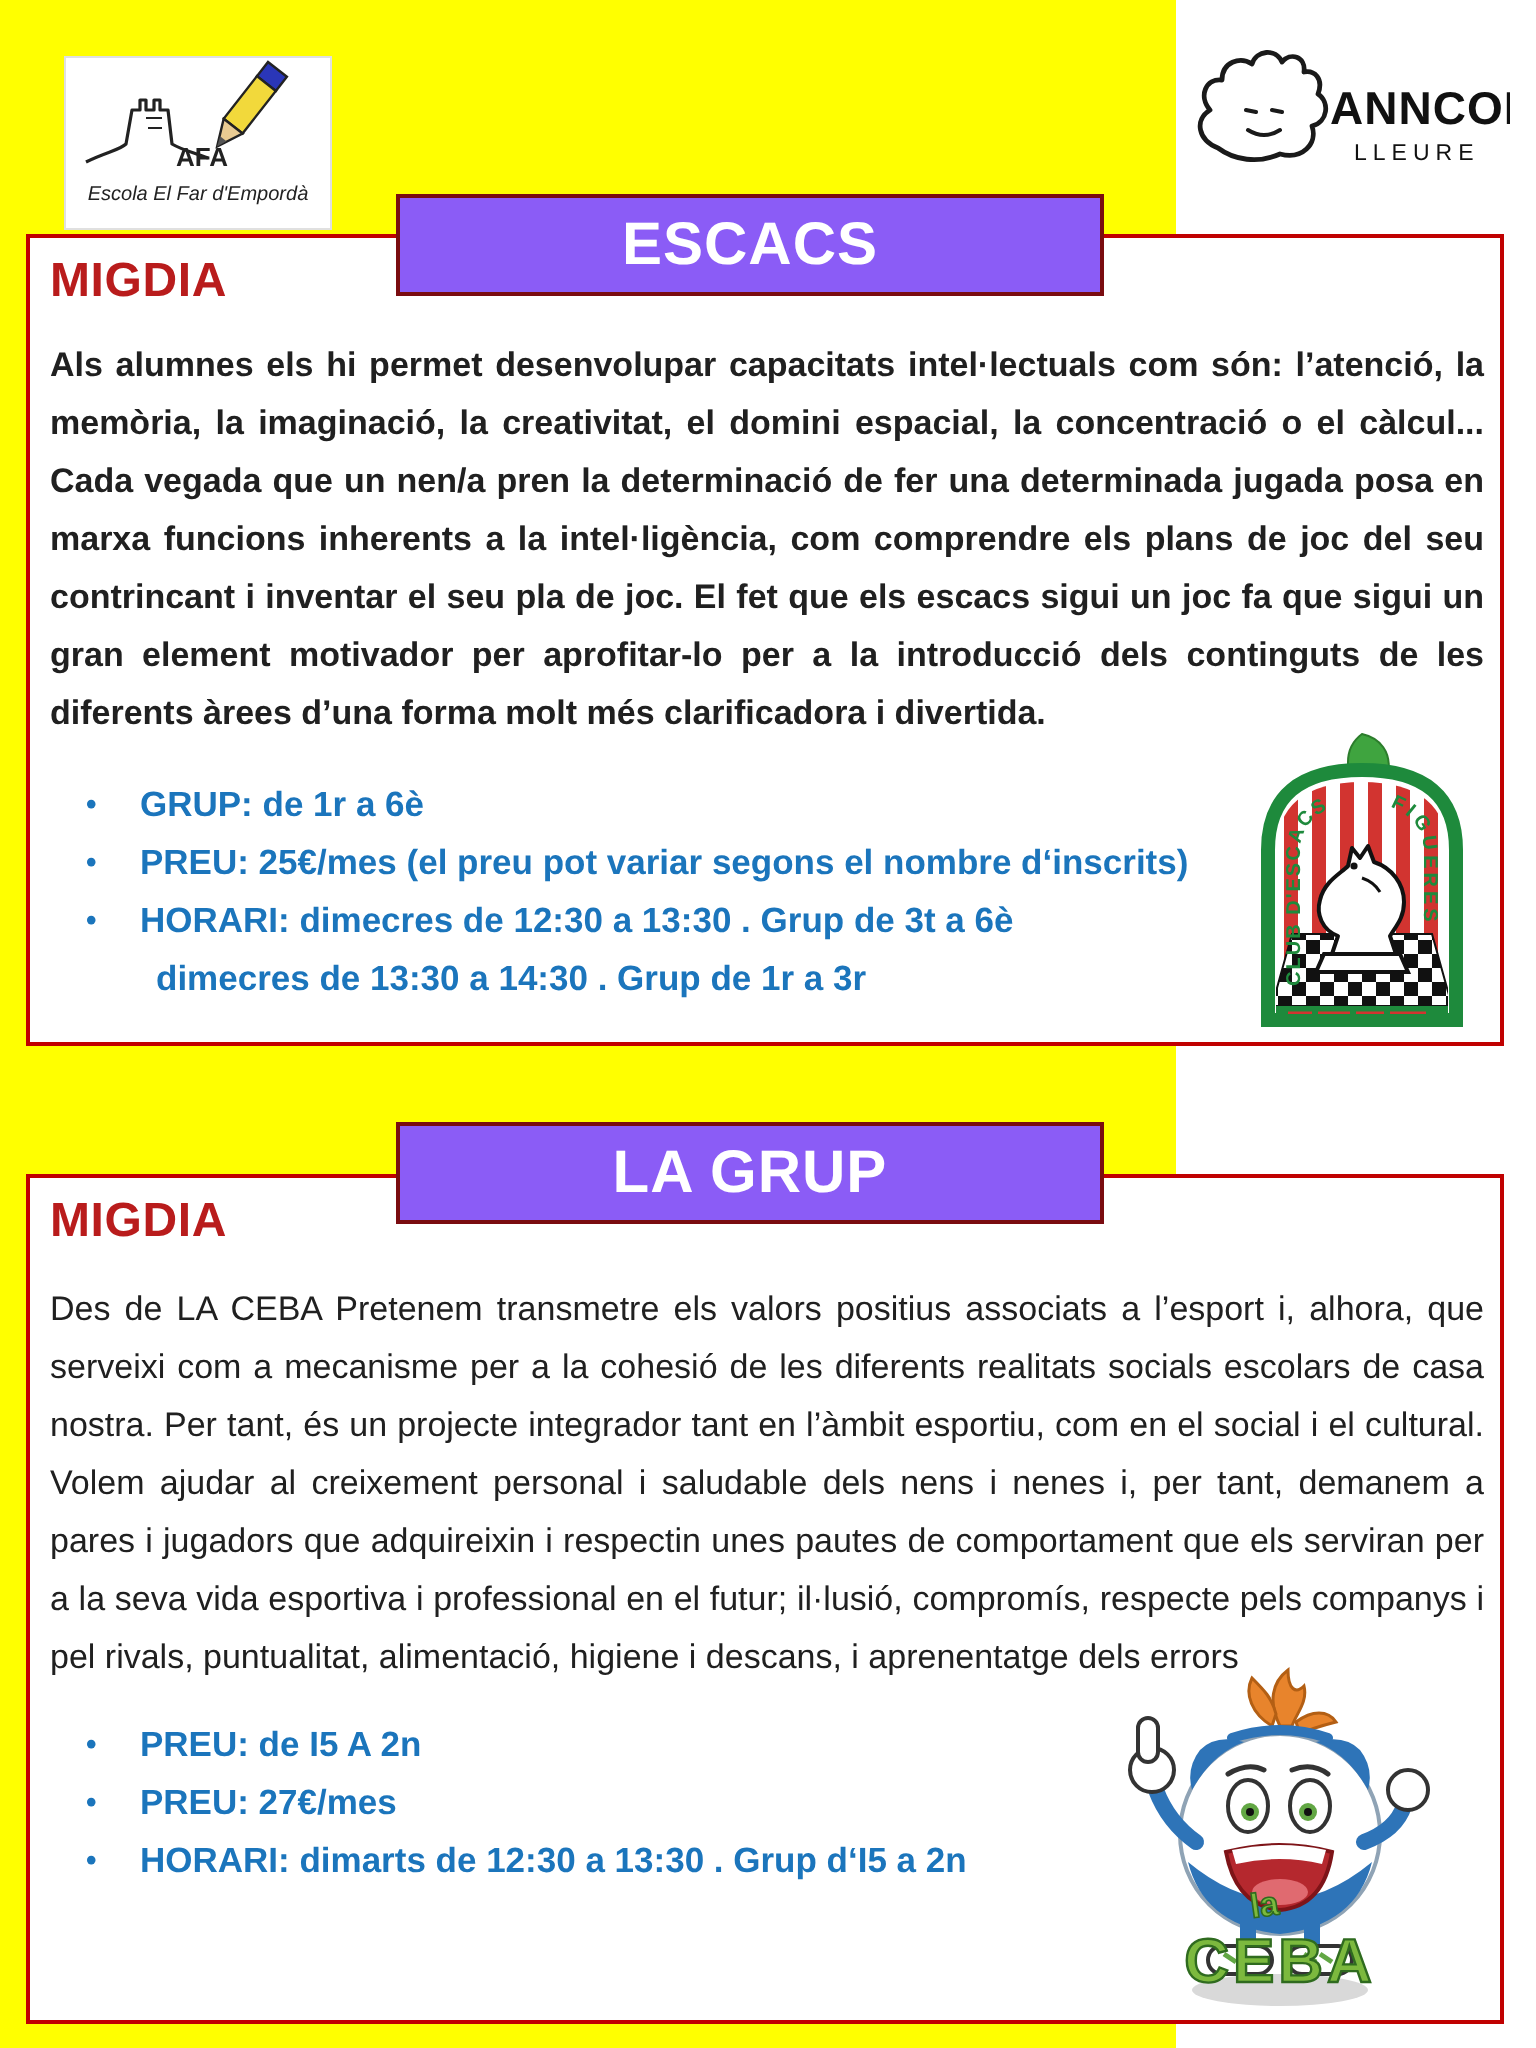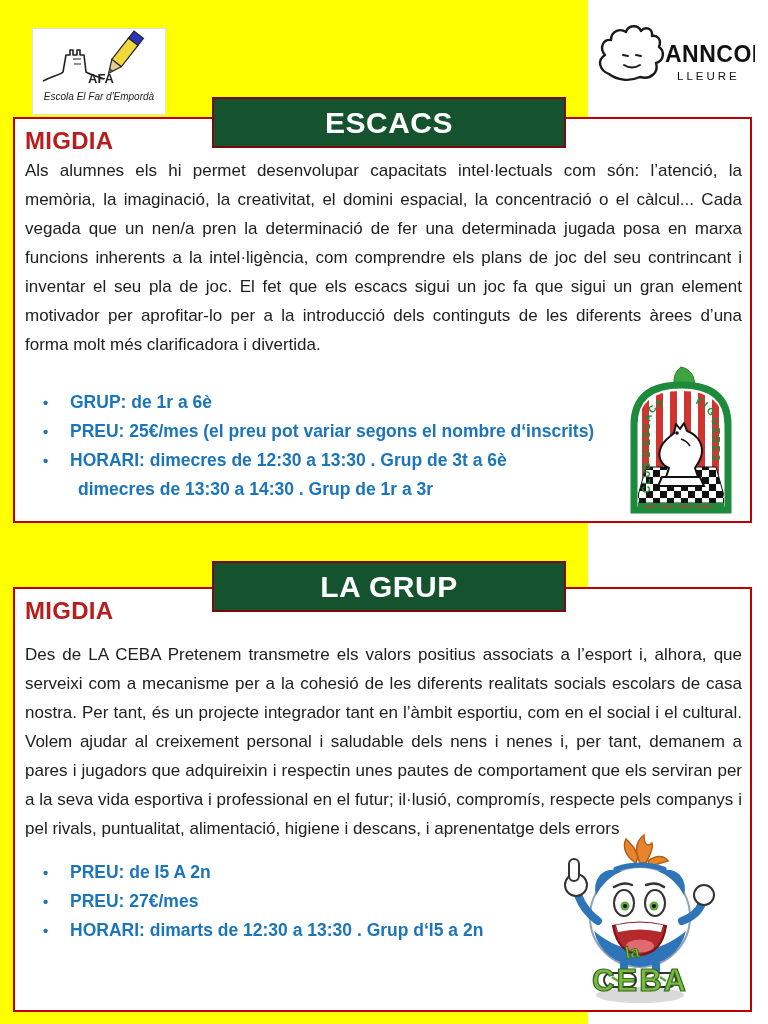--- a/index.html
+++ b/index.html
@@ -9,31 +9,31 @@
 
   .yellow-bg { position:absolute; left:0; top:0; width:588px; height:1024px; background:#FFFF00; }
 
   .afa-logo { position:absolute; left:32px; top:28px; width:134px; height:87px; background:#ffffff; border:1px solid #e0e0e0; }
   .anncon-logo { position:absolute; left:593px; top:24px; width:162px; height:64px; }
 
   .card { position:absolute; left:13px; width:739px; background:#ffffff; border:2px solid #C00000; }
   .card-escacs { top:117px; height:406px; }
   .card-ceba  { top:587px; height:425px; }
 
-  .banner { position:absolute; left:212px; width:354px; height:51px; background:#14532d;
+  .banner { position:absolute; left:198px; width:354px; height:51px; background:#8b5cf6;
             border:2px solid #7A0C10; display:flex; align-items:center; justify-content:center; z-index:5; }
   .banner-escacs { top:97px; }
   .banner-ceba   { top:561px; }
   .banner span { color:#ffffff; font-weight:bold; font-size:30px; letter-spacing:0.5px; }
 
   .slot-title { position:absolute; left:10px; top:8px; font-size:24px; font-weight:bold; color:#b91c1c; letter-spacing:0.3px; }
 
   .body-text { position:absolute; left:10px; width:717px; font-size:17px; line-height:29px;
                color:#202020; text-align:justify; }
-  .card-escacs .body-text { top:37px; }
+  .card-escacs .body-text { top:49px;font-weight:bold; }
   .card-ceba   .body-text { top:51px; }
   .managed-by { text-align:left; }
 
   .bullets { position:absolute; left:0; list-style:none; }
   .card-escacs .bullets { top:269px; }
   .card-ceba   .bullets { top:269px; }
   .bullets li { position:relative; padding-left:55px; font-size:17.5px; line-height:29px;
                 font-weight:bold; color:#1B75BC; white-space:nowrap; }
   .bullets li::before { content:"•"; position:absolute; left:28px; top:0; color:#1B75BC; font-size:15px; }
   .bullets li.continuation { padding-left:63px; }

